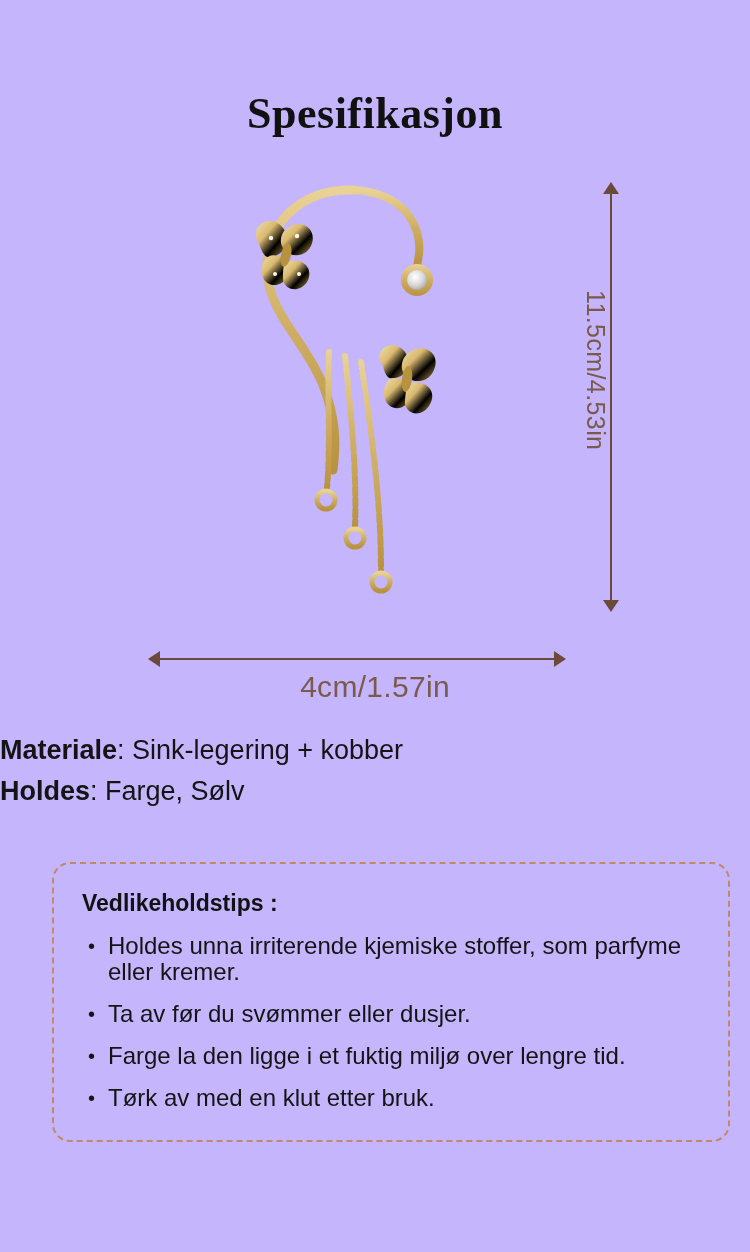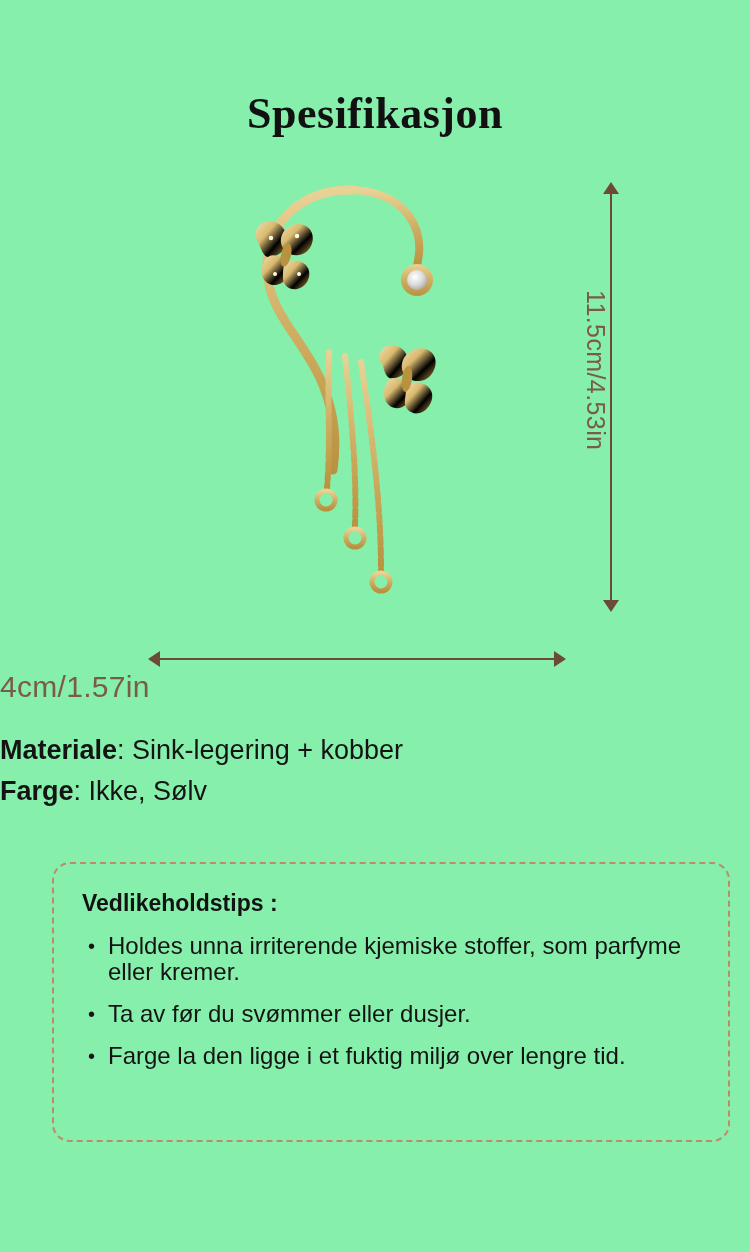--- a/index.html
+++ b/index.html
@@ -12,21 +12,21 @@
     background: #f2f1ef;
     font-family: "Liberation Sans", sans-serif;
     color: #1a1a1a;
     overflow: hidden;
     position: relative;
   }
   .page {
     position: relative;
     width: 750px;
     height: 1252px;
-    background: #86efac;
+    background: #c4b5fd;
   }
 
   
   .title {
     position: absolute;
     top: 88px;
     left: 0;
     width: 750px;
     text-align: center;
     font-family: "Liberation Serif", serif;
@@ -130,20 +130,21 @@
   }
   .dim-horiz .arrow-right {
     right: 0;
     border-left: 12px solid #6b4a3a;
   }
   .dim-horiz-label {
     position: absolute;
     left: 0;
     top: 510px;
     width: 750px;
+    text-align: center;
     font-size: 30px;
     color: #7a5a4a;
     letter-spacing: 0.3px;
   }
 
   
   .specs {
     position: absolute;
     top: 730px;
     left: 0;
@@ -278,26 +279,27 @@
       <div class="arrow-right"></div>
     </div>
     <div class="dim-horiz-label">4cm/1.57in</div>
   </div>
 
   <div class="specs">
     <div class="spec-line">
       <b>Materiale</b><span>: </span><span>Sink-legering + kobber</span>
     </div>
     <div class="spec-line">
-      <b>Farge</b><span>: </span><span>Ikke, Sølv</span>
+      <b>Holdes</b><span>: </span><span>Farge, Sølv</span>
     </div>
   </div>
 
   <div class="care-box">
     <div class="care-title">Vedlikeholdstips :</div>
     <ul class="care-list">
       <li>Holdes unna irriterende kjemiske stoffer, som parfyme eller kremer.</li>
       <li>Ta av før du svømmer eller dusjer.</li>
       <li>Farge la den ligge i et fuktig miljø over lengre tid.</li>
+      <li>Tørk av med en klut etter bruk.</li>
     </ul>
   </div>
 
 </div>
 
 </body></html>

